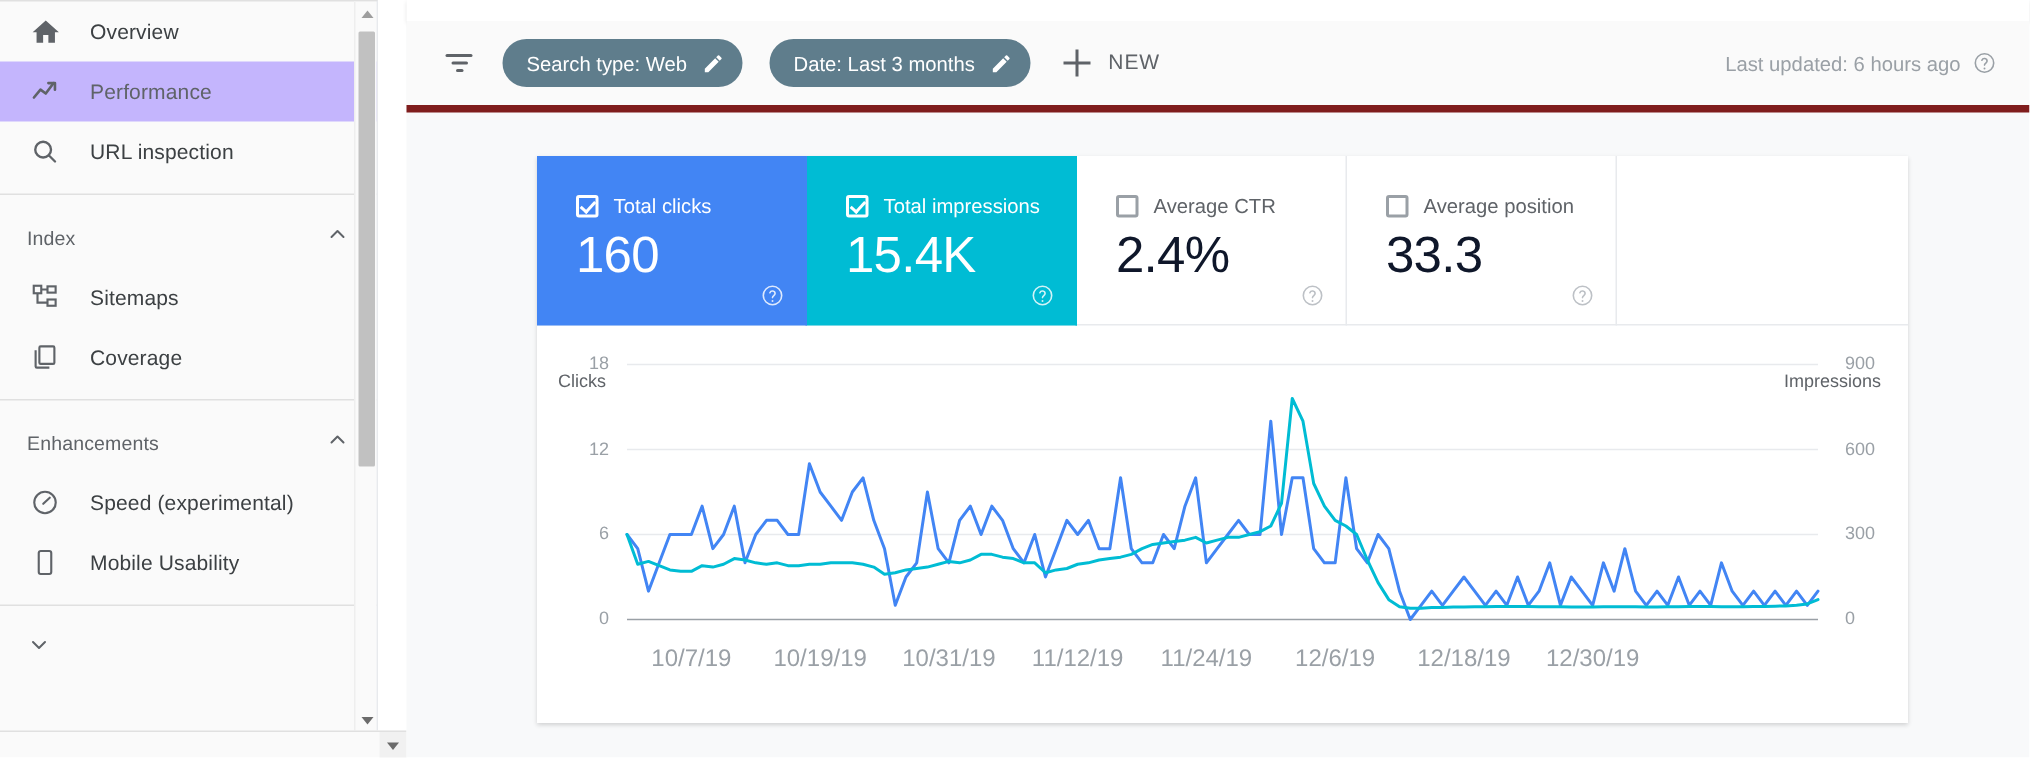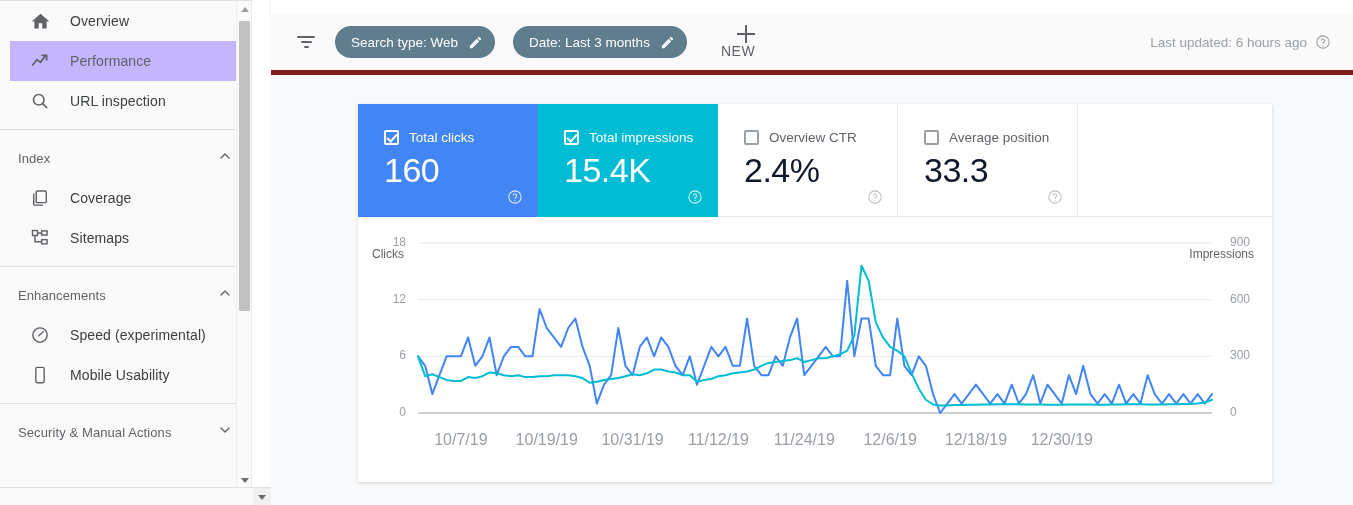--- a/index.html
+++ b/index.html
@@ -17,21 +17,20 @@
     width: 252px; height: 487px;
     background: #fafafa;
     border-right: 1px solid #e8eaed;
     border-top: 1px solid #e0e0e0;
     overflow: hidden;
   }
   .nav-item {
     display: flex; align-items: center;
     height: 40px; padding-left: 18px;
     cursor: pointer;
-    margin-left: 10px;
   }
   .nav-item .ic {
     width: 24px; height: 24px;
     display: flex; align-items: center; justify-content: center;
     flex: 0 0 24px;
     color: #5f6368;
   }
   .nav-item .lbl {
     margin-left: 18px;
     font-size: 14px; color: #3c4043;
@@ -118,22 +117,22 @@
   .chip {
     display: flex; align-items: center;
     height: 32px; padding: 0 12px 0 16px;
     background: #5f7d8c; color: #fff;
     border-radius: 16px; margin-left: 18px;
     font-size: 13.5px; cursor: pointer; white-space: nowrap;
   }
   .chip .pencil { margin-left: 10px; width: 15px; height: 15px; }
 
   #new-btn {
-    display: flex; align-items: flex-end;
-    margin-left: 22px; cursor: pointer; color: #5f6368; flex-direction: column;
+    display: flex; align-items: flex-start;
+    margin-left: 22px; cursor: pointer; color: #5f6368;
   }
   #plus { position: relative; width: 18px; height: 18px; }
   #plus::before, #plus::after {
     content: ""; position: absolute; background: #5f6368;
   }
   #plus::before { left: 0; top: 8px; width: 18px; height: 2px; }
   #plus::after  { top: 0; left: 8px; height: 18px; width: 2px; }
   #new-label { margin-left: 12px; font-size: 14px; letter-spacing: .6px; color: #5f6368; }
 
   #lastupd {
@@ -240,36 +239,36 @@
         <div class="nav-sep"></div>
         <div class="nav-group">
           <span class="gtitle">Index</span>
           <span><svg class="chev" viewBox="0 0 24 24" fill="none" stroke="currentColor" stroke-width="2" stroke-linecap="round" stroke-linejoin="round">
               <path d="M6 15l6-6 6 6"></path>
             </svg></span>
         </div>
         <div class="nav-item">
           <span class="ic">
             <svg viewBox="0 0 24 24" width="20" height="20" fill="none" stroke="currentColor" stroke-width="1.7">
-              <rect x="7.5" y="3.5" width="12" height="14" rx="1"></rect>
-              <path d="M4.5 6.5v13a1 1 0 001 1h10"></path>
-            </svg>
-          </span>
-          <span class="lbl">Coverage</span>
-        </div>
-        <div class="nav-item">
-          <span class="ic">
-            <svg viewBox="0 0 24 24" width="20" height="20" fill="none" stroke="currentColor" stroke-width="1.7">
               <rect x="3" y="3" width="6" height="6"></rect>
               <rect x="14" y="3.5" width="6.5" height="5"></rect>
               <rect x="14" y="14" width="6.5" height="5"></rect>
               <path d="M9 6h5M6 9v7.5h8"></path>
             </svg>
           </span>
           <span class="lbl">Sitemaps</span>
+        </div>
+        <div class="nav-item">
+          <span class="ic">
+            <svg viewBox="0 0 24 24" width="20" height="20" fill="none" stroke="currentColor" stroke-width="1.7">
+              <rect x="7.5" y="3.5" width="12" height="14" rx="1"></rect>
+              <path d="M4.5 6.5v13a1 1 0 001 1h10"></path>
+            </svg>
+          </span>
+          <span class="lbl">Coverage</span>
         </div>
         <div class="nav-sep"></div>
         <div class="nav-group">
           <span class="gtitle">Enhancements</span>
           <span><svg class="chev" viewBox="0 0 24 24" fill="none" stroke="currentColor" stroke-width="2" stroke-linecap="round" stroke-linejoin="round">
               <path d="M6 15l6-6 6 6"></path>
             </svg></span>
         </div>
         <div class="nav-item">
           <span class="ic">
@@ -283,21 +282,20 @@
         <div class="nav-item">
           <span class="ic">
             <svg viewBox="0 0 24 24" width="20" height="20" fill="none" stroke="currentColor" stroke-width="1.7">
               <rect x="7" y="2.8" width="10" height="18.4" rx="1.6"></rect>
             </svg>
           </span>
           <span class="lbl">Mobile Usability</span>
         </div>
         <div class="nav-sep"></div>
         <div class="nav-group">
-          <span class="gtitle">Security &amp; Manual Actions</span>
           <span><svg class="chev" viewBox="0 0 24 24" fill="none" stroke="currentColor" stroke-width="2" stroke-linecap="round" stroke-linejoin="round">
               <path d="M6 9l6 6 6-6"></path>
             </svg></span>
         </div>
       </div>
 
     <div id="vscroll">
       <div class="arrow up">
           <div class="tri up"></div>
         </div>
@@ -381,21 +379,21 @@
               <svg class="qmark" viewBox="0 0 24 24" fill="none" stroke="rgba(255,255,255,.82)" stroke-width="1.6">
                 <circle cx="12" cy="12" r="9.2"></circle>
                 <path d="M9.4 9.2a2.7 2.7 0 015.2.9c0 1.8-2.6 2.1-2.6 4" stroke-linecap="round"></path>
                 <circle cx="12" cy="17.4" r="1" fill="rgba(255,255,255,.82)" stroke="none"></circle>
               </svg>
             </span>
           </div>
           <div class="metric m-ctr">
             <div class="m-head">
               <span class="cbox"></span>
-              <span class="m-title">Overview CTR</span>
+              <span class="m-title">Average CTR</span>
             </div>
             <div class="m-value">2.4%</div>
             <span class="m-help">
               <svg class="qmark" viewBox="0 0 24 24" fill="none" stroke="#bdc1c6" stroke-width="1.6">
                 <circle cx="12" cy="12" r="9.2"></circle>
                 <path d="M9.4 9.2a2.7 2.7 0 015.2.9c0 1.8-2.6 2.1-2.6 4" stroke-linecap="round"></path>
                 <circle cx="12" cy="17.4" r="1" fill="#bdc1c6" stroke="none"></circle>
               </svg>
             </span>
           </div>

